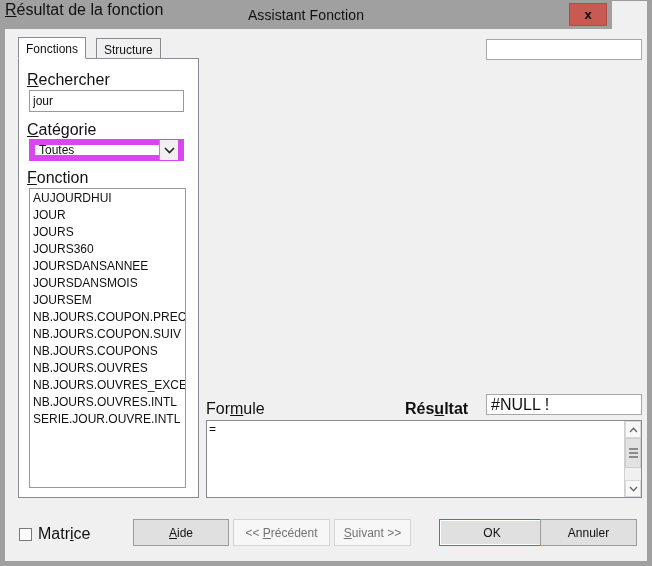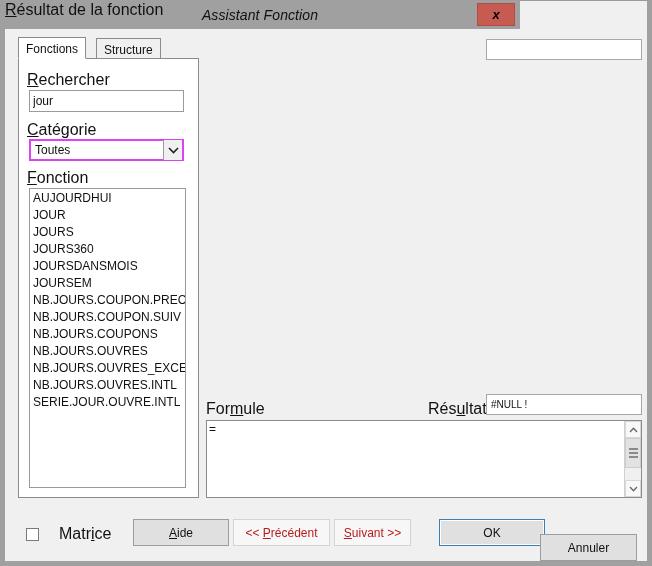--- a/index.html
+++ b/index.html
@@ -26,27 +26,26 @@
     border: 1px solid #9a9a9a;
     border-left: 5px solid #a0a0a0;
     border-right: 5px solid #a0a0a0;
     border-bottom: 5px solid #a0a0a0;
   }
 
   
   .titlebar {
     position: absolute;
     left: -5px; top: -1px;
-    width: 520px;
+    width: 612px;
     height: 29px;
     background: #a0a0a0;
     display: flex;
     align-items: center;
     justify-content: center;
-    font-style: italic;
   }
   .titlebar-text {
     font-size: 14px;
     color: #111111;
     letter-spacing: 0.1px;
   }
   .close-btn {
     position: absolute;
     right: 5px; top: 3px;
     width: 38px;
@@ -132,21 +131,21 @@
     outline: none;
   }
 
   .combo {
     position: absolute;
     left: 24px; top: 138px;
     width: 155px;
     height: 22px;
     box-sizing: border-box;
     background: #ffffff;
-    border: 2px solid #d946ef;
+    border: 6px solid #d946ef;
     display: flex;
     align-items: center;
     cursor: pointer;
   }
   .combo-value {
     flex: 1;
     padding-left: 4px;
     font-size: 12px;
     color: #111111;
   }
@@ -186,31 +185,31 @@
     position: absolute;
     left: 481px; top: 38px;
     width: 156px;
     height: 21px;
     box-sizing: border-box;
     background: #ffffff;
     border: 1px solid #a8a8a8;
   }
 
   .lbl-formule  { left: 201px; top: 399px; }
-  .lbl-resultat { left: 423px; top: 399px; }
+  .lbl-resultat { left: 400px; top: 399px; font-weight: bold; }
 
   .resultat-field {
     position: absolute;
     left: 481px; top: 393px;
     width: 156px;
     height: 21px;
     box-sizing: border-box;
     background: #ffffff;
     border: 1px solid #a8a8a8;
-    font-size: 10px;
+    font-size: 16px;
     color: #111111;
     line-height: 19px;
     padding-left: 4px;
     white-space: nowrap;
   }
 
   .formula-box {
     position: absolute;
     left: 201px; top: 419px;
     width: 436px;
@@ -270,24 +269,24 @@
   }
   .grip {
     width: 9px;
     height: 2px;
     background: #8a8a8a;
   }
 
   
   .checkbox-row {
     position: absolute;
-    left: 21px; top: 524px;
-    display: flex;
-    align-items: center;
-    gap: 20px;
+    left: 14px; top: 524px;
+    display: flex;
+    align-items: center;
+    gap: 6px;
     cursor: pointer;
   }
   .checkbox {
     width: 13px;
     height: 13px;
     box-sizing: border-box;
     background: #ffffff;
     border: 1px solid #7a7a7a;
   }
 
@@ -302,32 +301,32 @@
     border: 1px solid #9d9d9d;
     color: #111111;
     display: flex;
     align-items: center;
     justify-content: center;
     cursor: pointer;
   }
   .btn.disabled {
     background: #f7f7f7;
     border: 1px solid #d4d4d4;
-    color: #b91c1c;
+    color: #737373;
     cursor: default;
   }
   .btn.focused {
     border: 1px solid #3c7fb1;
     box-shadow: inset 0 0 0 1px #ffffff;
   }
   .btn-aide       { left: 128px; width: 96px; }
   .btn-precedent  { left: 228px; width: 97px; }
   .btn-suivant    { left: 329px; width: 77px; }
   .btn-ok         { left: 434px; width: 106px; align-items: center; }
-  .btn-annuler    { left: 535px; width: 97px; margin-top: 15px; }
+  .btn-annuler    { left: 535px; width: 97px; }
 </style>
 </head>
 <body>
 
 <div class="dialog">
 
   <div class="titlebar">
     <span class="titlebar-text">Assistant Fonction</span>
     <div class="close-btn">
       <span>x</span>
@@ -360,20 +359,21 @@
         </svg>
     </span>
   </div>
 
   <div class="lbl lbl-fonction"><span class="u">F</span><span>onction</span></div>
   <div class="func-list">
       <div class="func-item">AUJOURDHUI</div>
       <div class="func-item">JOUR</div>
       <div class="func-item">JOURS</div>
       <div class="func-item">JOURS360</div>
+      <div class="func-item">JOURSDANSANNEE</div>
       <div class="func-item">JOURSDANSMOIS</div>
       <div class="func-item">JOURSEM</div>
       <div class="func-item">NB.JOURS.COUPON.PREC</div>
       <div class="func-item">NB.JOURS.COUPON.SUIV</div>
       <div class="func-item">NB.JOURS.COUPONS</div>
       <div class="func-item">NB.JOURS.OUVRES</div>
       <div class="func-item">NB.JOURS.OUVRES_EXCEL2003</div>
       <div class="func-item">NB.JOURS.OUVRES.INTL</div>
       <div class="func-item">SERIE.JOUR.OUVRE.INTL</div>
     </div>

